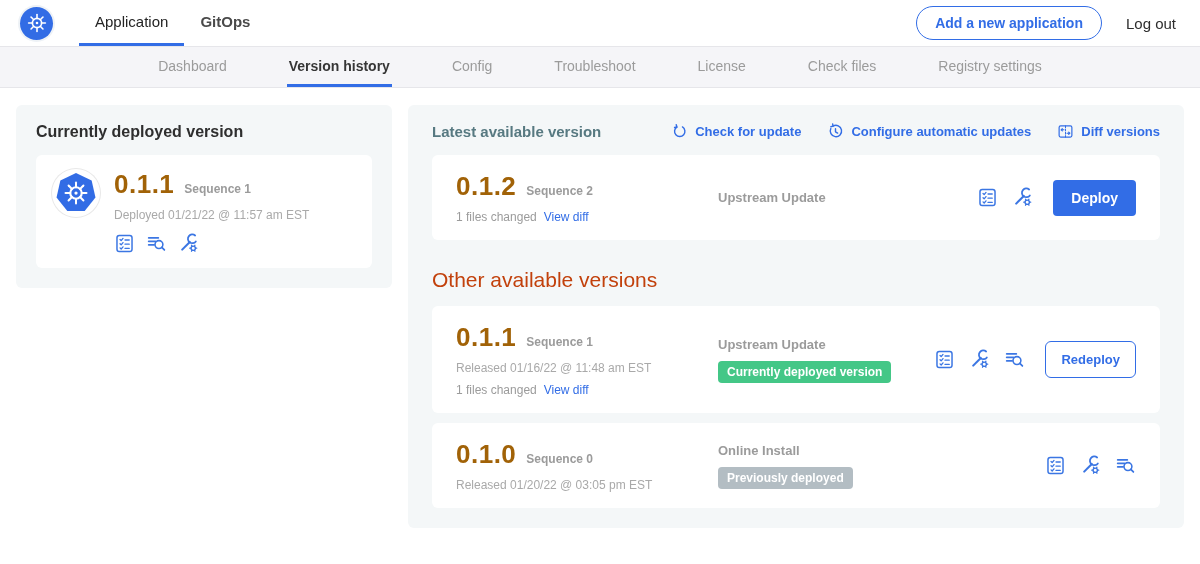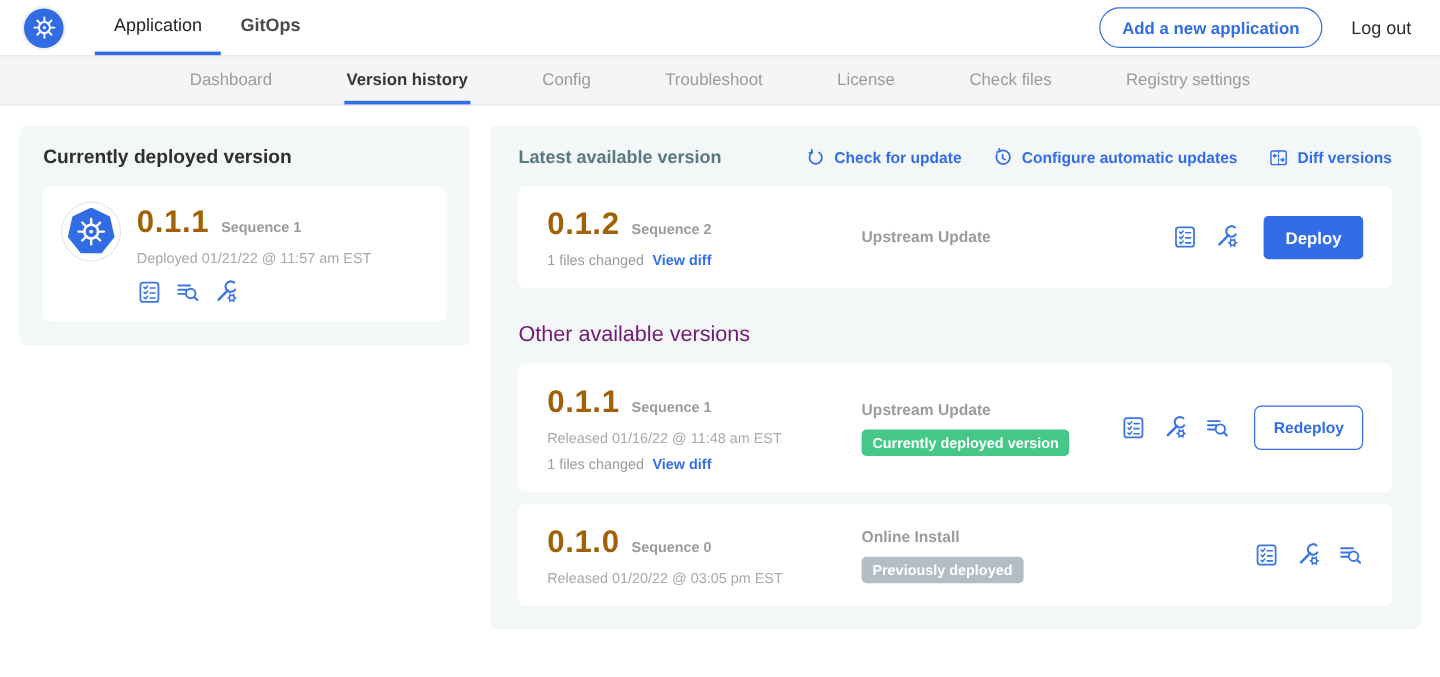--- a/index.html
+++ b/index.html
@@ -53,35 +53,35 @@
   .available-panel { flex:1; padding:18px 24px 20px; }
   .avail-header { display:flex; align-items:center; justify-content:space-between; margin-bottom:15px; }
   .avail-title { font-size:15px; font-weight:700; color:#577981; }
   .avail-actions { display:flex; align-items:center; gap:26px; }
   .action-link { display:flex; align-items:center; gap:7px; color:#326de6; font-size:13px; font-weight:700; cursor:pointer; }
   .action-link svg { width:17px; height:17px; }
 
   .version-card { background:#fff; border-radius:6px; padding:16px 24px; display:flex; align-items:center; }
   .vc-col1 { width:262px; flex:none; }
   .files-row { margin-top:8px; font-size:12px; font-weight:500; color:#9b9b9b; display:flex; align-items:center; gap:7px; }
-  .view-diff { color:#326de6; font-weight:700; cursor:pointer; }
+  .view-diff { color:#326de6; font-weight:400; cursor:pointer; }
   .vc-col2 { flex:1; }
   .source-label { font-size:13px; font-weight:600; color:#9b9b9b; }
   .badge { display:inline-block; margin-top:9px; padding:4px 9px; border-radius:4px;
     font-size:12px; font-weight:700; color:#fff; }
   .badge.green { background:#44c787; }
   .badge.gray  { background:#b3bdc3; }
   .vc-col3 { display:flex; align-items:center; gap:14px;justify-content:center; }
   .btn-solid { background:#326de6; color:#fff; border:none; border-radius:4px; font-size:14px; font-weight:700;
     padding:10px 18px; cursor:pointer; margin-left:6px; font-family:inherit; }
   .btn-outline { background:#fff; color:#326de6; border:1px solid #326de6; border-radius:6px; font-size:13px;
     font-weight:700; padding:10px 15px; cursor:pointer; margin-left:6px; font-family:inherit; }
 
   .card-latest { margin-bottom:28px; }
-  .other-title { font-size:18px; font-weight:500; color:#701a75; margin-bottom:14px; }
+  .other-title { font-size:21px; font-weight:500; color:#c2410c; margin-bottom:14px; }
   .card-mid { margin-bottom:10px; }
 </style>
 </head>
 <body>
 
 <svg width="0" height="0" style="position:absolute" aria-hidden="true">
   <defs>
     <g id="ic-wheel" stroke="currentColor" fill="none" stroke-linecap="round">
       <circle cx="12" cy="12" r="4.6" stroke-width="1.7"></circle>
       <circle cx="12" cy="12" r="1.3" fill="currentColor" stroke="none"></circle>

